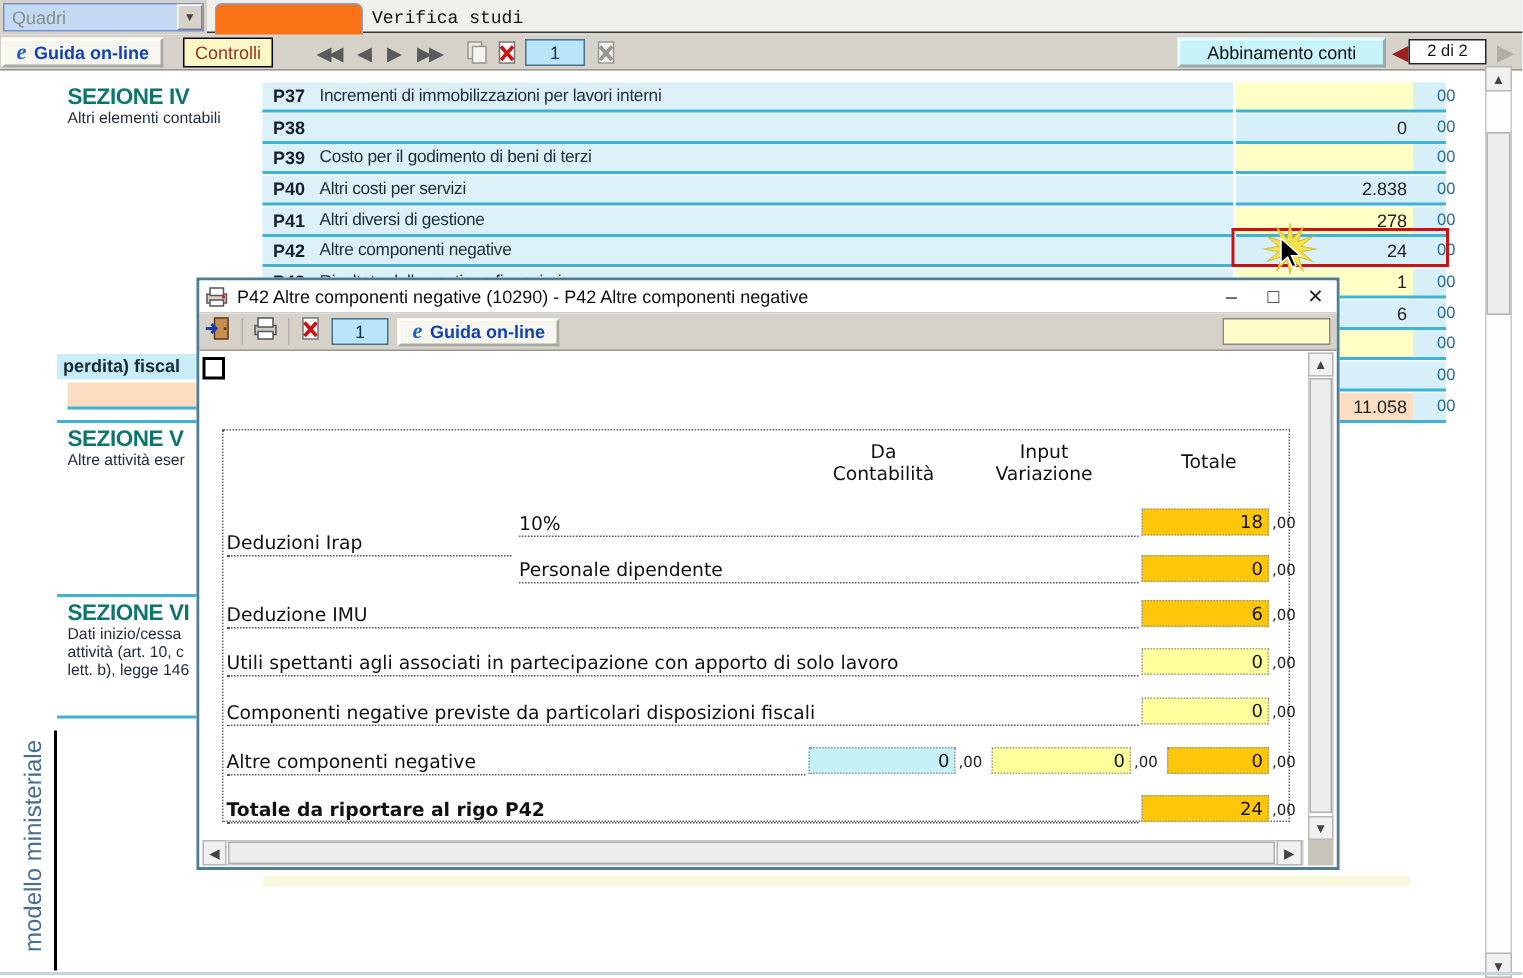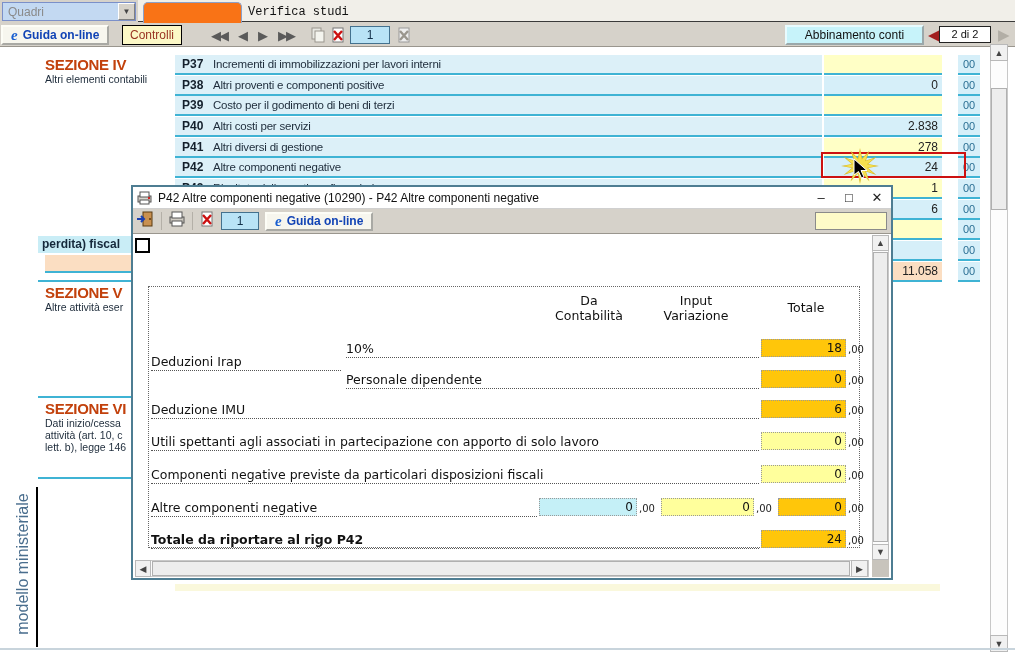--- a/index.html
+++ b/index.html
@@ -24,34 +24,34 @@
   .elogo { font-family:"Liberation Serif", serif; font-style:italic; font-weight:bold; color:#1a5fd0; font-size:15px; line-height:12px; }
   .btn-controlli { left:122px; top:25px; height:20px; padding:0 7px; background:#fcf8c6; border:1px solid #000; font-size:12px; color:#993322; line-height:18px; }
   .nav { font-size:13px; color:#5a5a5a; letter-spacing:-2px; }
   .pagefield { background:#b9e3f6; border:1px solid #44718e; font-size:12px; text-align:center; color:#13314a; }
   .btn-abbina { left:785px; top:25px; width:139px; height:20px; background:#c7f3fa; border:2px outset #e8fbfe; font-size:12px; text-align:center; line-height:16px; color:#111; }
   .redtri { color:#a21f1f; font-size:15px; }
   .graytri { color:#b2aea6; font-size:15px; }
   .pager { left:939px; top:26px; width:52px; height:17px; background:#fff; border:1px solid #222; font-size:11px; text-align:center; line-height:15px; }
 
   
-  .sec-title { font-size:15px; font-weight:bold; color:#c2410c; letter-spacing:-0.3px; }
+  .sec-title { font-size:15px; font-weight:bold; color:#0f766e; letter-spacing:-0.3px; }
   .sec-sub { font-size:10.5px; color:#1d2b3a; line-height:12px; }
   .cyanline { height:2px; background:#3fb3d4; }
   .perdita-band { left:38px; top:236px; width:137px; height:17px; background:#c9edf6; font-size:12px; font-weight:bold; color:#15293b; line-height:16px; padding-left:4px; }
   .peachbox { left:45px; top:255px; width:127px; height:18px; background:#fbdec2; border-bottom:2px solid #3fb3d4; }
   .vtext { left:-62px; top:555px; width:170px; transform:rotate(-90deg); transform-origin:center; font-size:16px; color:#4a6e8e; text-align:center; }
 
   
   .row { left:175px; width:789px; height:20px; }
   .row .strip { position:absolute; left:0; top:0; width:647px; height:20px; background:#dcf0f8; border-bottom:2px solid #3fb3d4; display:flex; }
   .row .code { width:38px; padding-left:7px; font-size:12px; font-weight:bold; color:#14202c; line-height:18px; }
   .row .lbl { font-size:11.5px; color:#1d2b3a; line-height:18px; letter-spacing:-0.2px; }
   .row .field { position:absolute; left:649px; top:0; width:118px; height:20px; border-bottom:2px solid #3fb3d4; font-size:12px; text-align:right; padding-right:4px; line-height:18px; color:#222; }
-  .row .dec { position:absolute; left:767px; top:0; width:22px; height:20px; background:#d6eff9; border-bottom:2px solid #3fb3d4; font-size:11px; color:#2b6f94; padding-left:5px; line-height:18px;margin-left:16px; }
+  .row .dec { position:absolute; left:767px; top:0; width:22px; height:20px; background:#d6eff9; border-bottom:2px solid #3fb3d4; font-size:11px; color:#2b6f94; padding-left:16px; line-height:18px; }
   .f-yellow { background:#ffffc6; }
   .f-blue { background:#d6eff9; }
   .f-peach { background:#fbdec2; }
   .redbox { left:821px; top:152px; width:145px; height:26px; border:2px solid #cc1111; z-index:5; }
 
   
   .star { clip-path:polygon(100% 50%,71.3% 55.7%,93.3% 75%,65.6% 65.6%,75% 93.3%,55.7% 71.3%,50% 100%,44.3% 71.3%,25% 93.3%,34.4% 65.6%,6.7% 75%,28.7% 55.7%,0% 50%,28.7% 44.3%,6.7% 25%,34.4% 34.4%,25% 6.7%,44.3% 28.7%,50% 0%,55.7% 28.7%,75% 6.7%,65.6% 34.4%,93.3% 25%,71.3% 44.3%); }
 
   
   .sb-btn { background:#f1f1f1; border:1px solid #b9b9b9; color:#444; font-size:9px; text-align:center; }
@@ -156,21 +156,20 @@
       <span class="code">P37</span>
       <span class="lbl">Incrementi di immobilizzazioni per lavori interni</span>
     </div>
   <div class="field f-yellow"></div>
   <div class="dec">00</div>
 </div>
 
 <div class="abs row" style="top:76px;">
   <div class="strip">
       <span class="code">P38</span>
-      <span class="lbl">Altri proventi e componenti positive</span>
     </div>
   <div class="field f-blue">0</div>
   <div class="dec">00</div>
 </div>
 
 <div class="abs row" style="top:96px;">
   <div class="strip">
       <span class="code">P39</span>
       <span class="lbl">Costo per il godimento di beni di terzi</span>
     </div>

